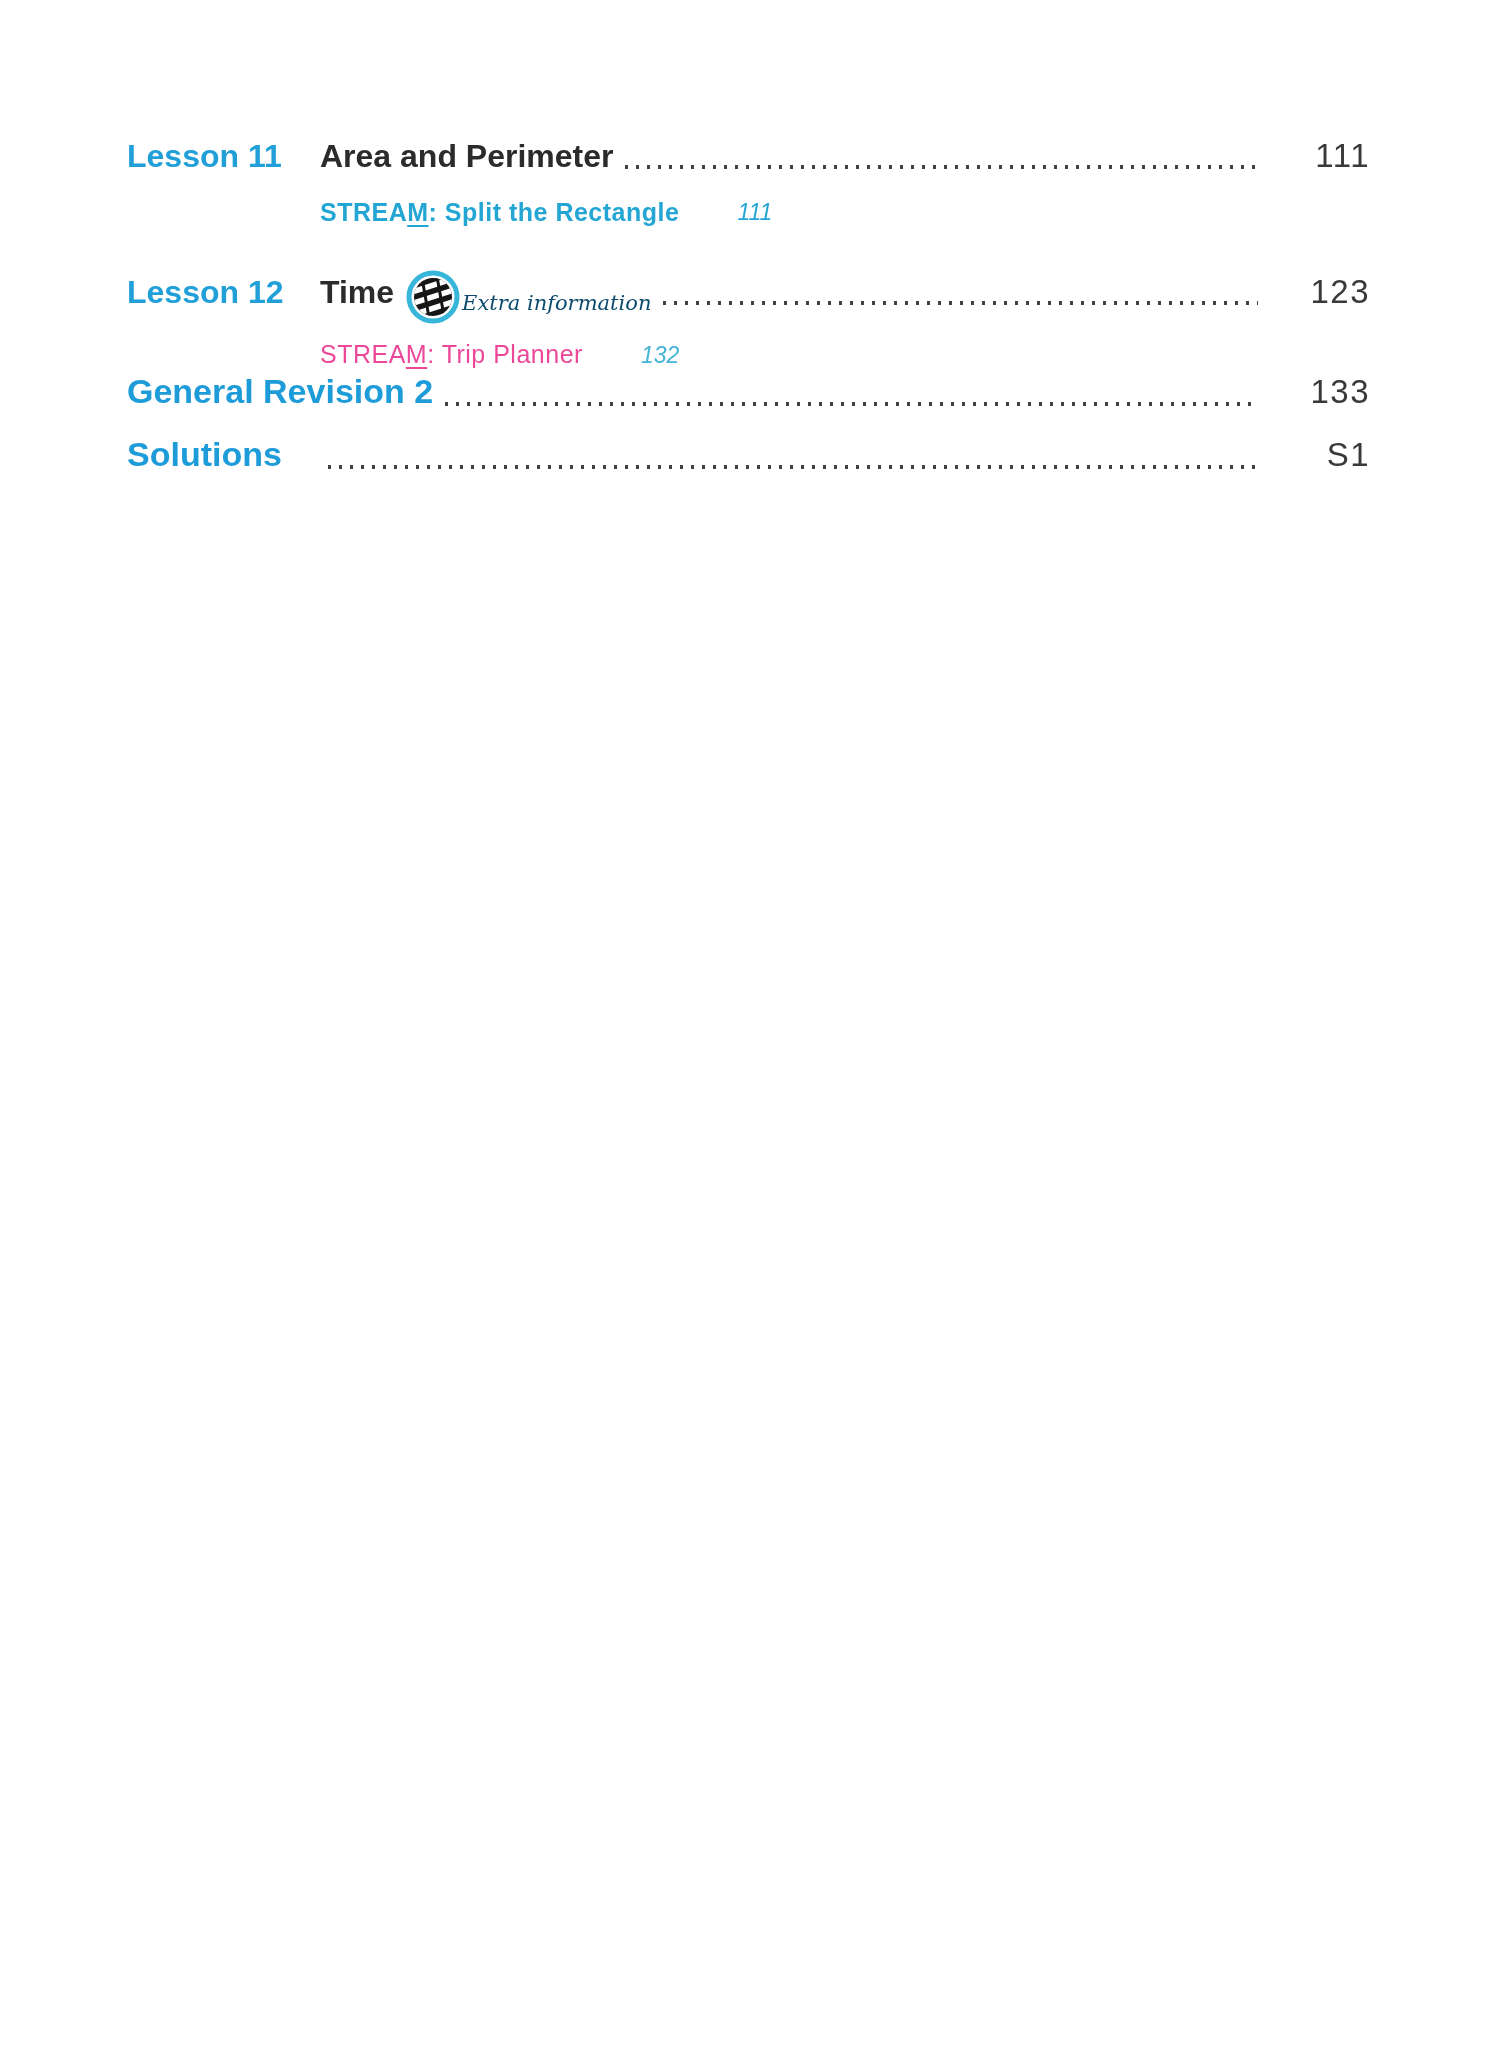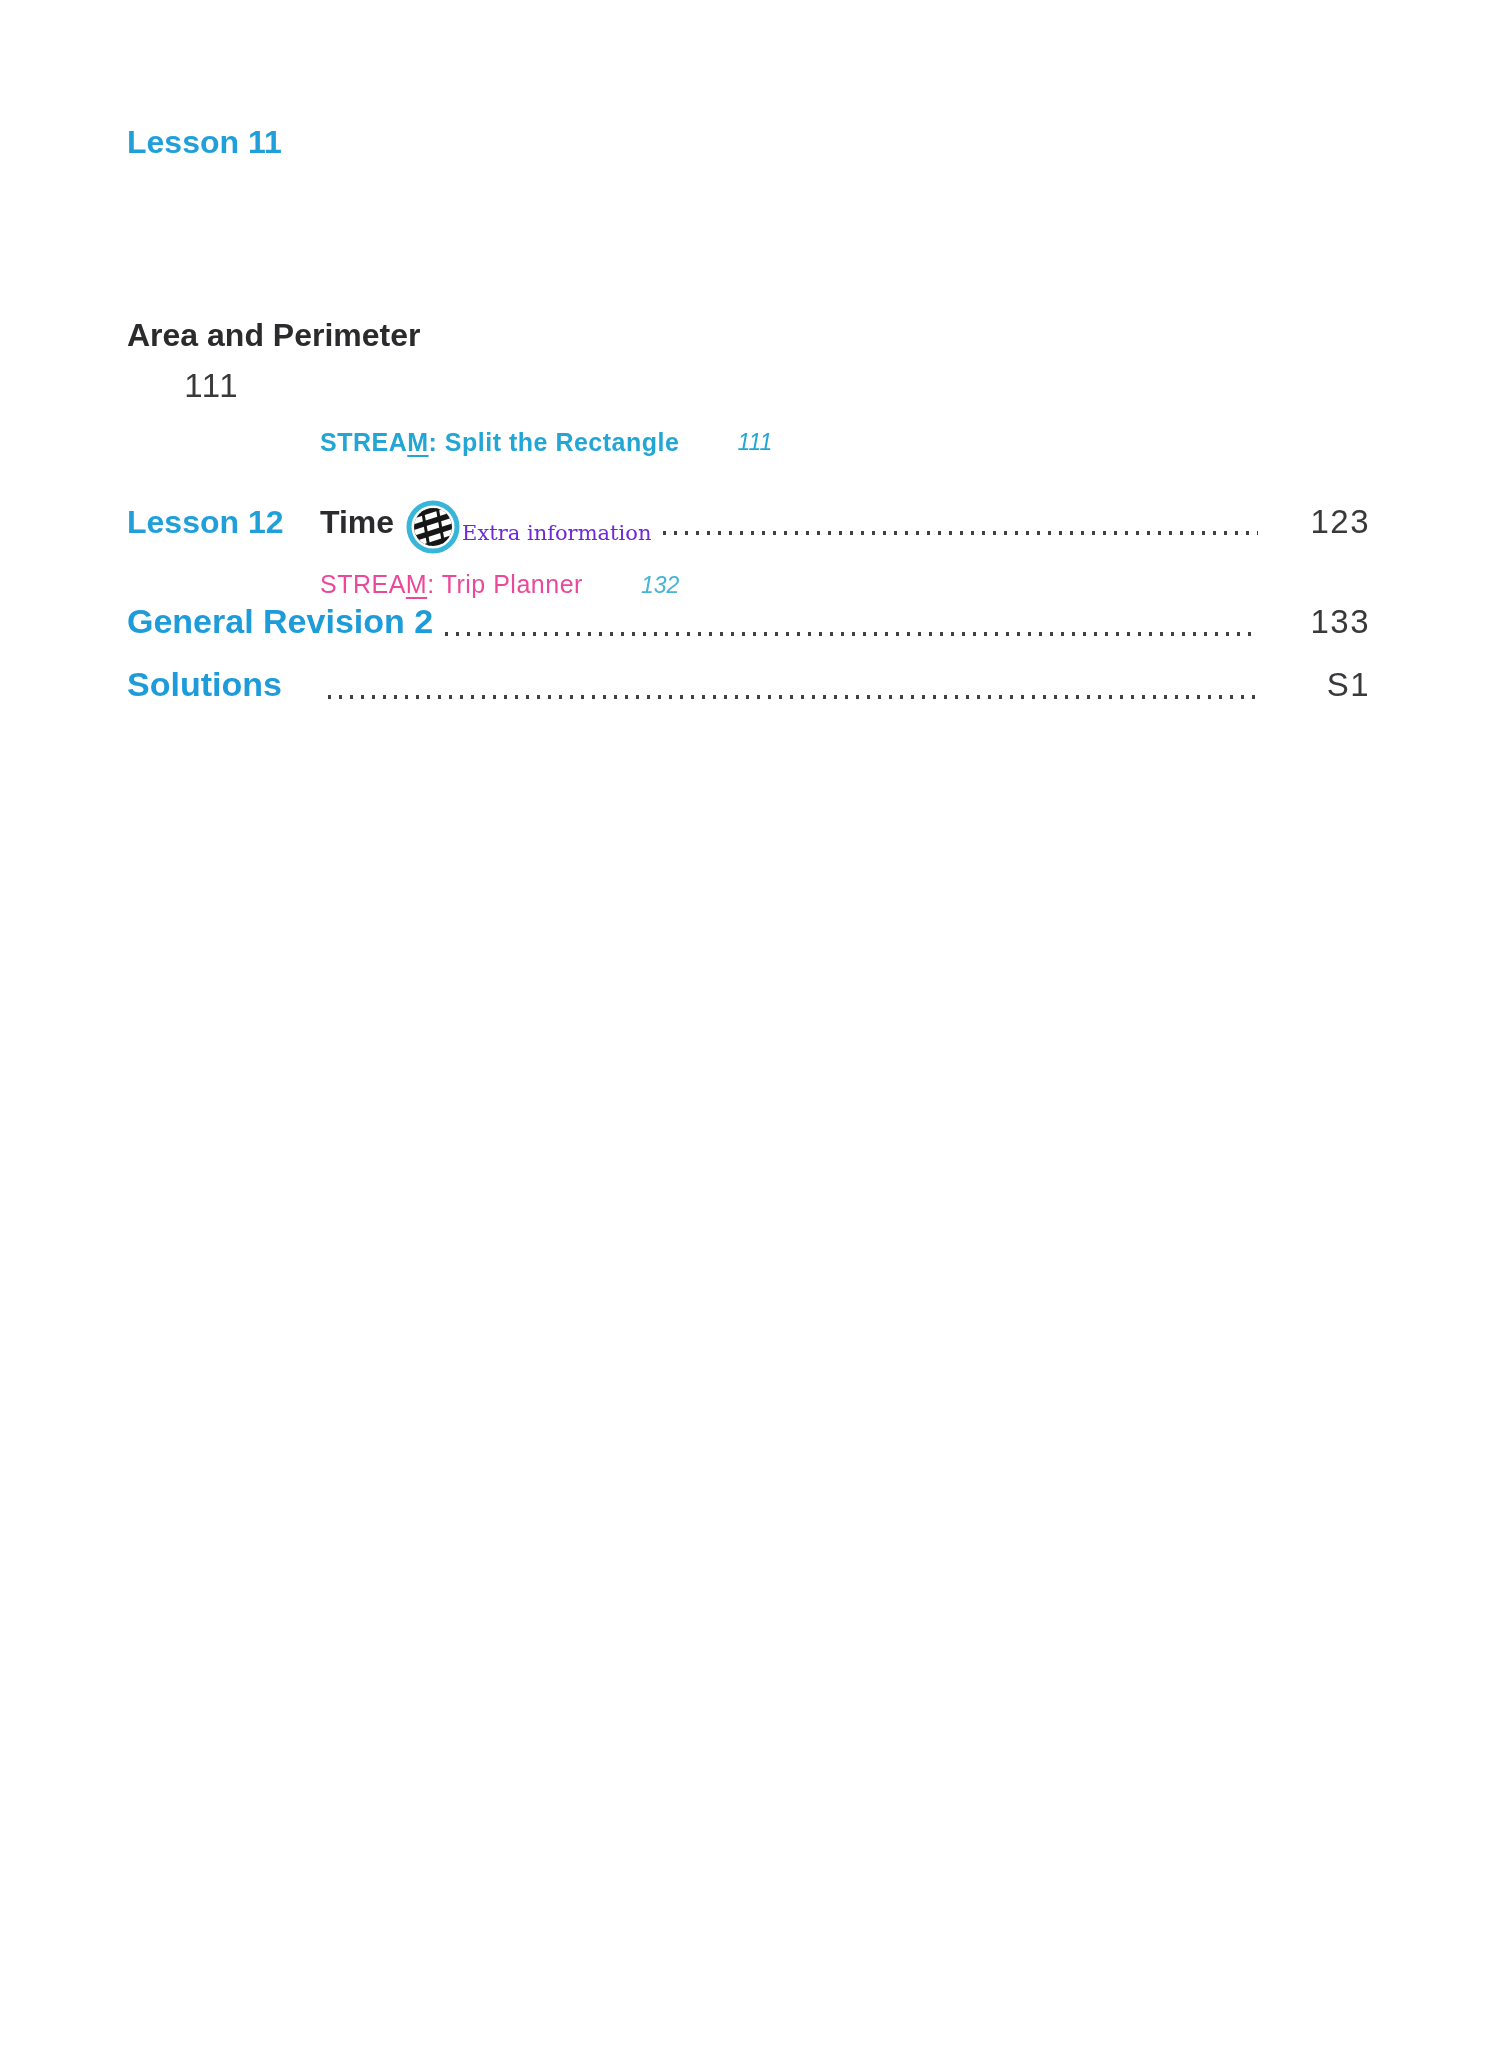--- a/index.html
+++ b/index.html
@@ -72,29 +72,30 @@
   
   .badge-wrap {
     flex: 0 0 auto;
     align-self: center;
     height: 54px; width: 54px;
     margin: -14px 2px -14px 12px;
     position: relative; top: 5px;
   }
   .caption {
     font-family: "DejaVu Serif", serif;
+    font-style: italic;
     font-size: 21px;
-    color: #6d28d9;
+    color: #0c4a6e;
     position: relative; top: 7px;
     white-space: nowrap;
     text-align: right;
   }
 
   
-  .row-1 { margin-top: 4px; flex-direction: column; }
+  .row-1 { margin-top: 18px; }
   .row-2 { margin-top: 20px; align-items: center; }
   .row-3 { margin-top: 44px; }
   .row-4 { margin-top: 26px; }
   .row-5 { }
   .row-6 { margin-top: 20px; }
 </style>
 </head>
 <body>
 
 <div class="page">

